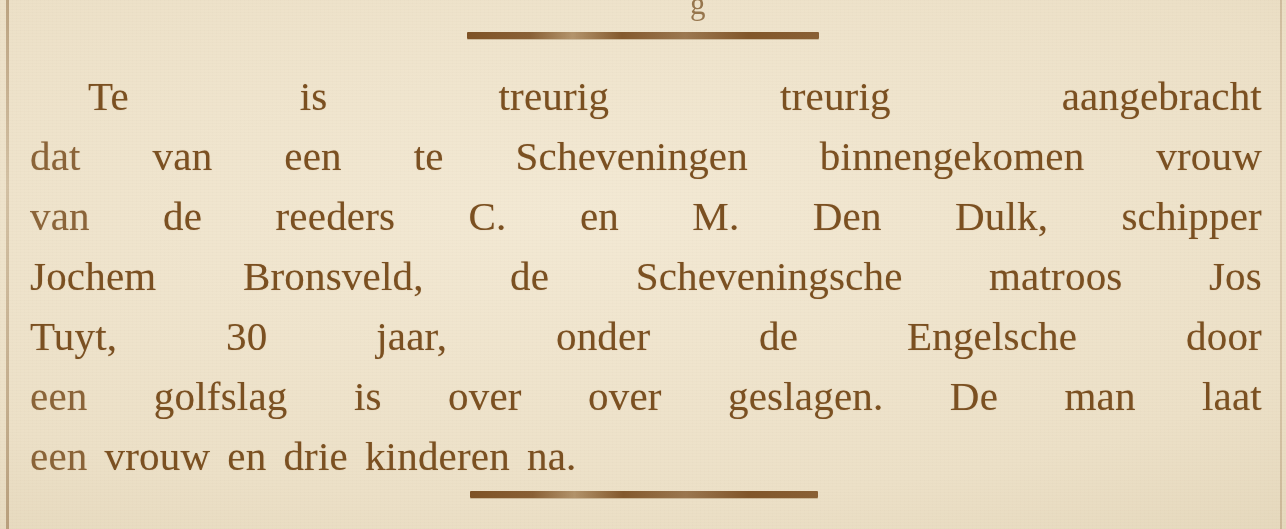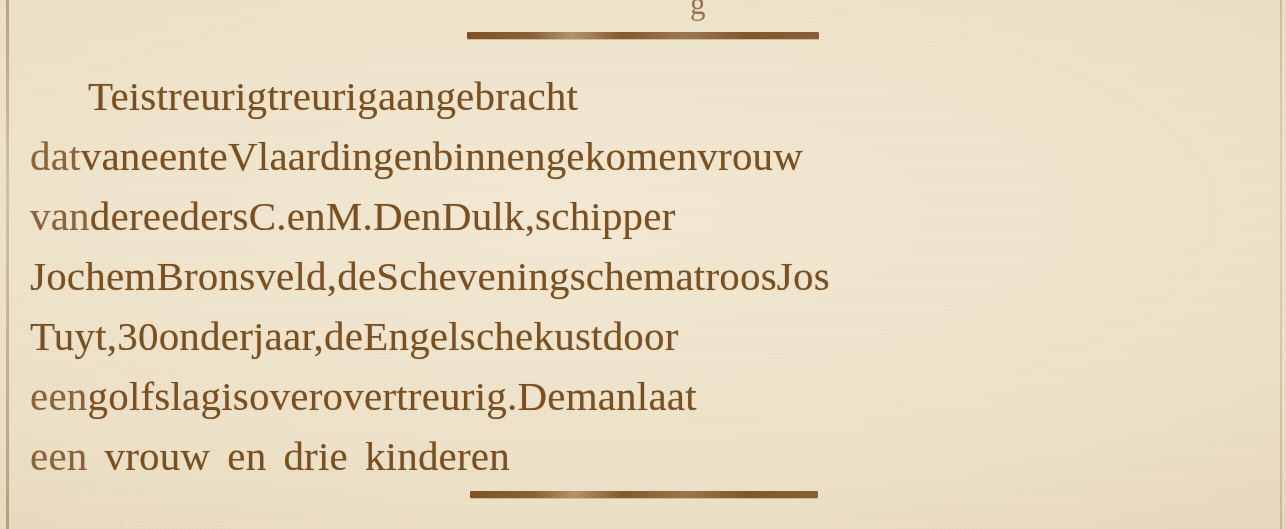--- a/index.html
+++ b/index.html
@@ -92,20 +92,21 @@
   .line {
     display: flex;
     color: #7b5021;
     font-size: 41px;
     line-height: 60px;
     letter-spacing: .2px;
     white-space: pre;
     text-shadow: 0 0 1px rgba(123,80,33,.35);
   }
   .line.justify {
+    justify-content: space-between;
   }
   .line .w { display: inline-block; }
 
   
   .line.first { padding-left: 58px; }
   .line.last  { justify-content: flex-start; }
   .line.last .w { margin-right: 17px; }
 
   
   .line:nth-child(2) .w:first-child,
@@ -131,21 +132,21 @@
       <span class="w">is</span>
       <span class="w">treurig</span>
       <span class="w">treurig</span>
       <span class="w">aangebracht</span>
     </div>
     <div class="line justify">
       <span class="w">dat</span>
       <span class="w">van</span>
       <span class="w">een</span>
       <span class="w">te</span>
-      <span class="w">Vlaardingen</span>
+      <span class="w">Scheveningen</span>
       <span class="w">binnengekomen</span>
       <span class="w">vrouw</span>
     </div>
     <div class="line justify">
       <span class="w">van</span>
       <span class="w">de</span>
       <span class="w">reeders</span>
       <span class="w">C.</span>
       <span class="w">en</span>
       <span class="w">M.</span>
@@ -157,43 +158,43 @@
       <span class="w">Jochem</span>
       <span class="w">Bronsveld,</span>
       <span class="w">de</span>
       <span class="w">Scheveningsche</span>
       <span class="w">matroos</span>
       <span class="w">Jos</span>
     </div>
     <div class="line justify">
       <span class="w">Tuyt,</span>
       <span class="w">30</span>
+      <span class="w">jaar,</span>
       <span class="w">onder</span>
-      <span class="w">jaar,</span>
       <span class="w">de</span>
       <span class="w">Engelsche</span>
-      <span class="w">kust</span>
       <span class="w">door</span>
     </div>
     <div class="line justify">
       <span class="w">een</span>
       <span class="w">golfslag</span>
       <span class="w">is</span>
       <span class="w">over</span>
       <span class="w">over</span>
-      <span class="w">treurig.</span>
+      <span class="w">geslagen.</span>
       <span class="w">De</span>
       <span class="w">man</span>
       <span class="w">laat</span>
     </div>
     <div class="line last">
       <span class="w">een</span>
       <span class="w">vrouw</span>
       <span class="w">en</span>
       <span class="w">drie</span>
       <span class="w">kinderen</span>
+      <span class="w">na.</span>
     </div>
   </div>
 
   <div class="rule bottom"></div>
 
   <div class="grain"></div>
 </div>
 
 </body></html>

